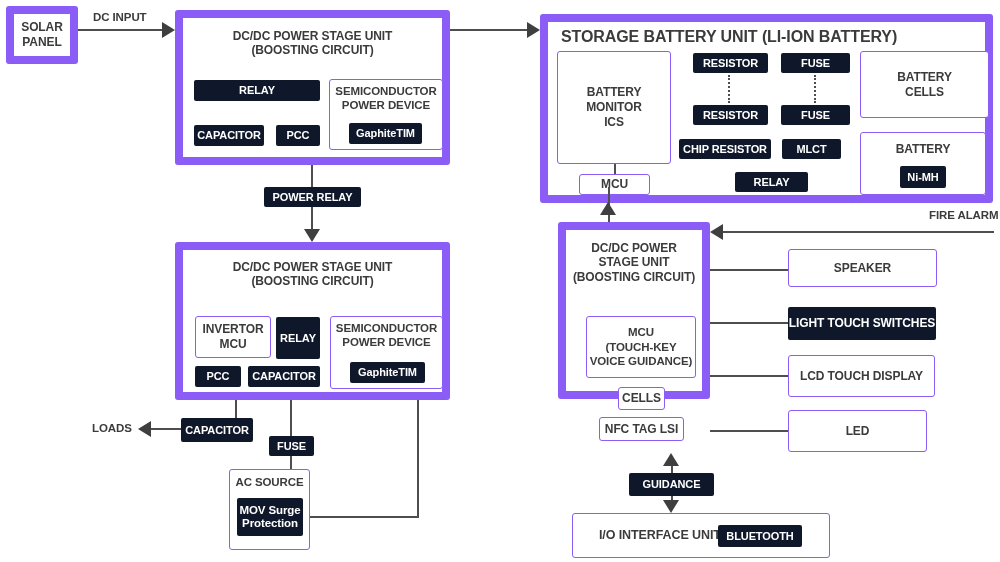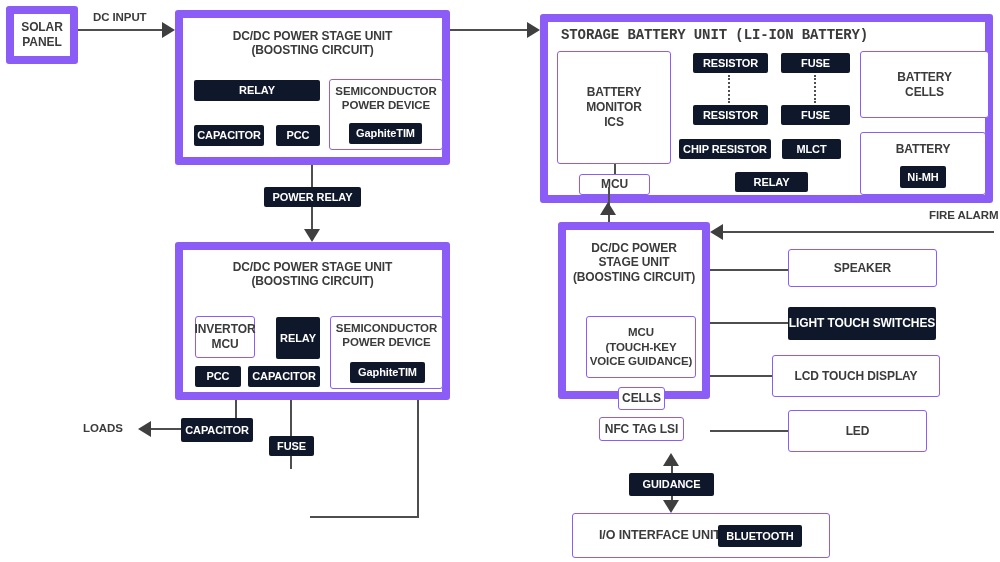--- a/index.html
+++ b/index.html
@@ -61,21 +61,21 @@
       <div class="title" style="top:5px; font-size:11.5px;">SEMICONDUCTOR
 POWER DEVICE</div>
       <div class="badge" style="left:19px; top:43px; width:73px; height:21px;">GaphiteTIM</div>
     </div>
   </div>
 
   <div class="hline" style="left:450px; top:29px; width:78px;"></div>
   <div class="arr arr-r" style="left:527px; top:22px;"></div>
 
   <div class="box" style="left:540px; top:14px; width:453px; height:189px;">
-    <div class="lbl" style="left:13px; top:5px; font-size:14px;font-family:Liberation Mono, monospace;">STORAGE BATTERY UNIT (LI-ION BATTERY)</div>
+    <div class="lbl" style="left:13px; top:5px; font-size:16px;">STORAGE BATTERY UNIT (LI-ION BATTERY)</div>
     <div class="box thin cbox" style="left:9px; top:29px; width:114px; height:113px;">BATTERY
 MONITOR
 ICS</div>
     <div class="vline" style="left:66px; top:142px; height:10px;"></div>
     <div class="box thin cbox" style="left:31px; top:152px; width:71px; height:21px;">MCU</div>
 
     <div class="badge" style="left:145px; top:31px; width:75px; height:20px;">RESISTOR</div>
     <div class="dotv" style="left:180px; top:53px; height:28px;"></div>
     <div class="badge" style="left:145px; top:83px; width:75px; height:20px;">RESISTOR</div>
 
@@ -96,41 +96,46 @@
   </div>
 
   <div class="vline" style="left:311px; top:165px; height:22px;"></div>
   <div class="badge" style="left:264px; top:187px; width:97px; height:20px;">POWER RELAY</div>
   <div class="vline" style="left:311px; top:207px; height:23px;"></div>
   <div class="arr arr-d" style="left:304px; top:229px;"></div>
 
   <div class="box" style="left:175px; top:242px; width:275px; height:158px;">
     <div class="title" style="top:10px;">DC/DC POWER STAGE UNIT
 (BOOSTING CIRCUIT)</div>
-    <div class="box thin cbox" style="left:12px; top:66px; width:60px; height:42px;">INVERTOR
+    <div class="box thin cbox" style="left:12px; top:66px; width:76px; height:42px;">INVERTOR
 MCU</div>
     <div class="badge" style="left:93px; top:67px; width:44px; height:42px;">RELAY</div>
     <div class="badge" style="left:12px; top:116px; width:46px; height:21px;">PCC</div>
     <div class="badge" style="left:65px; top:116px; width:72px; height:21px;">CAPACITOR</div>
     <div class="box thin" style="left:147px; top:66px; width:113px; height:73px;">
       <div class="title" style="top:5px; font-size:11.5px;">SEMICONDUCTOR
 POWER DEVICE</div>
       <div class="badge" style="left:19px; top:45px; width:75px; height:21px;">GaphiteTIM</div>
     </div>
   </div>
 
   <div class="vline" style="left:235px; top:400px; height:18px;"></div>
   <div class="badge" style="left:181px; top:418px; width:72px; height:24px;">CAPACITOR</div>
   <div class="hline" style="left:150px; top:428px; width:31px;"></div>
   <div class="arr arr-l" style="left:138px; top:421px;"></div>
-  <div class="lbl" style="left:83px; top:422px;">LOADS</div>
+  <div class="lbl" style="left:92px; top:422px;">LOADS</div>
 
   <div class="vline" style="left:290px; top:400px; height:36px;"></div>
   <div class="badge" style="left:269px; top:436px; width:45px; height:20px;">FUSE</div>
   <div class="vline" style="left:290px; top:456px; height:13px;"></div>
+  <div class="box thin" style="left:229px; top:469px; width:81px; height:81px;">
+    <div class="title" style="top:6px; font-size:11.5px;">AC SOURCE</div>
+    <div class="badge" style="left:7px; top:28px; width:66px; height:38px; font-size:11.5px;">MOV Surge
+Protection</div>
+  </div>
 
   <div class="hline" style="left:310px; top:516px; width:109px;"></div>
   <div class="vline" style="left:417px; top:400px; height:118px;"></div>
   <div class="lbl" style="left:341px; top:524px;margin-top:40px;">MICROCHIP
 FUSE</div>
 
   <div class="vline" style="left:608px; top:187px; height:35px;"></div>
   <div class="arr arr-u" style="left:600px; top:202px;"></div>
 
   <div class="box" style="left:558px; top:222px; width:152px; height:177px;">
@@ -148,21 +153,21 @@
   <div class="hline" style="left:722px; top:231px; width:272px;"></div>
   <div class="arr arr-l" style="left:710px; top:224px;"></div>
 
   <div class="hline" style="left:710px; top:269px; width:78px;"></div>
   <div class="hline" style="left:710px; top:322px; width:78px;"></div>
   <div class="hline" style="left:710px; top:375px; width:78px;"></div>
   <div class="hline" style="left:710px; top:430px; width:78px;"></div>
 
   <div class="box thin cbox" style="left:788px; top:249px; width:149px; height:38px;">SPEAKER</div>
   <div class="badge" style="left:788px; top:307px; width:148px; height:33px; font-size:12px;">LIGHT TOUCH SWITCHES</div>
-  <div class="box thin cbox" style="left:772px; top:355px; width:168px; height:42px;">LCD TOUCH DISPLAY</div>
+  <div class="box thin cbox" style="left:788px; top:355px; width:147px; height:42px;">LCD TOUCH DISPLAY</div>
   <div class="box thin cbox" style="left:788px; top:410px; width:139px; height:42px;">LED</div>
 
   <div class="vline" style="left:671px; top:462px; height:42px;"></div>
   <div class="arr arr-u" style="left:663px; top:453px;"></div>
   <div class="arr arr-d" style="left:663px; top:500px;"></div>
   <div class="badge" style="left:629px; top:473px; width:85px; height:23px;">GUIDANCE</div>
 
   <div class="box thin" style="left:572px; top:513px; width:258px; height:45px;">
     <div class="lbl" style="left:26px; top:14px; font-size:12.5px;">I/O INTERFACE UNIT</div>
     <div class="badge" style="left:145px; top:11px; width:84px; height:22px;">BLUETOOTH</div>

